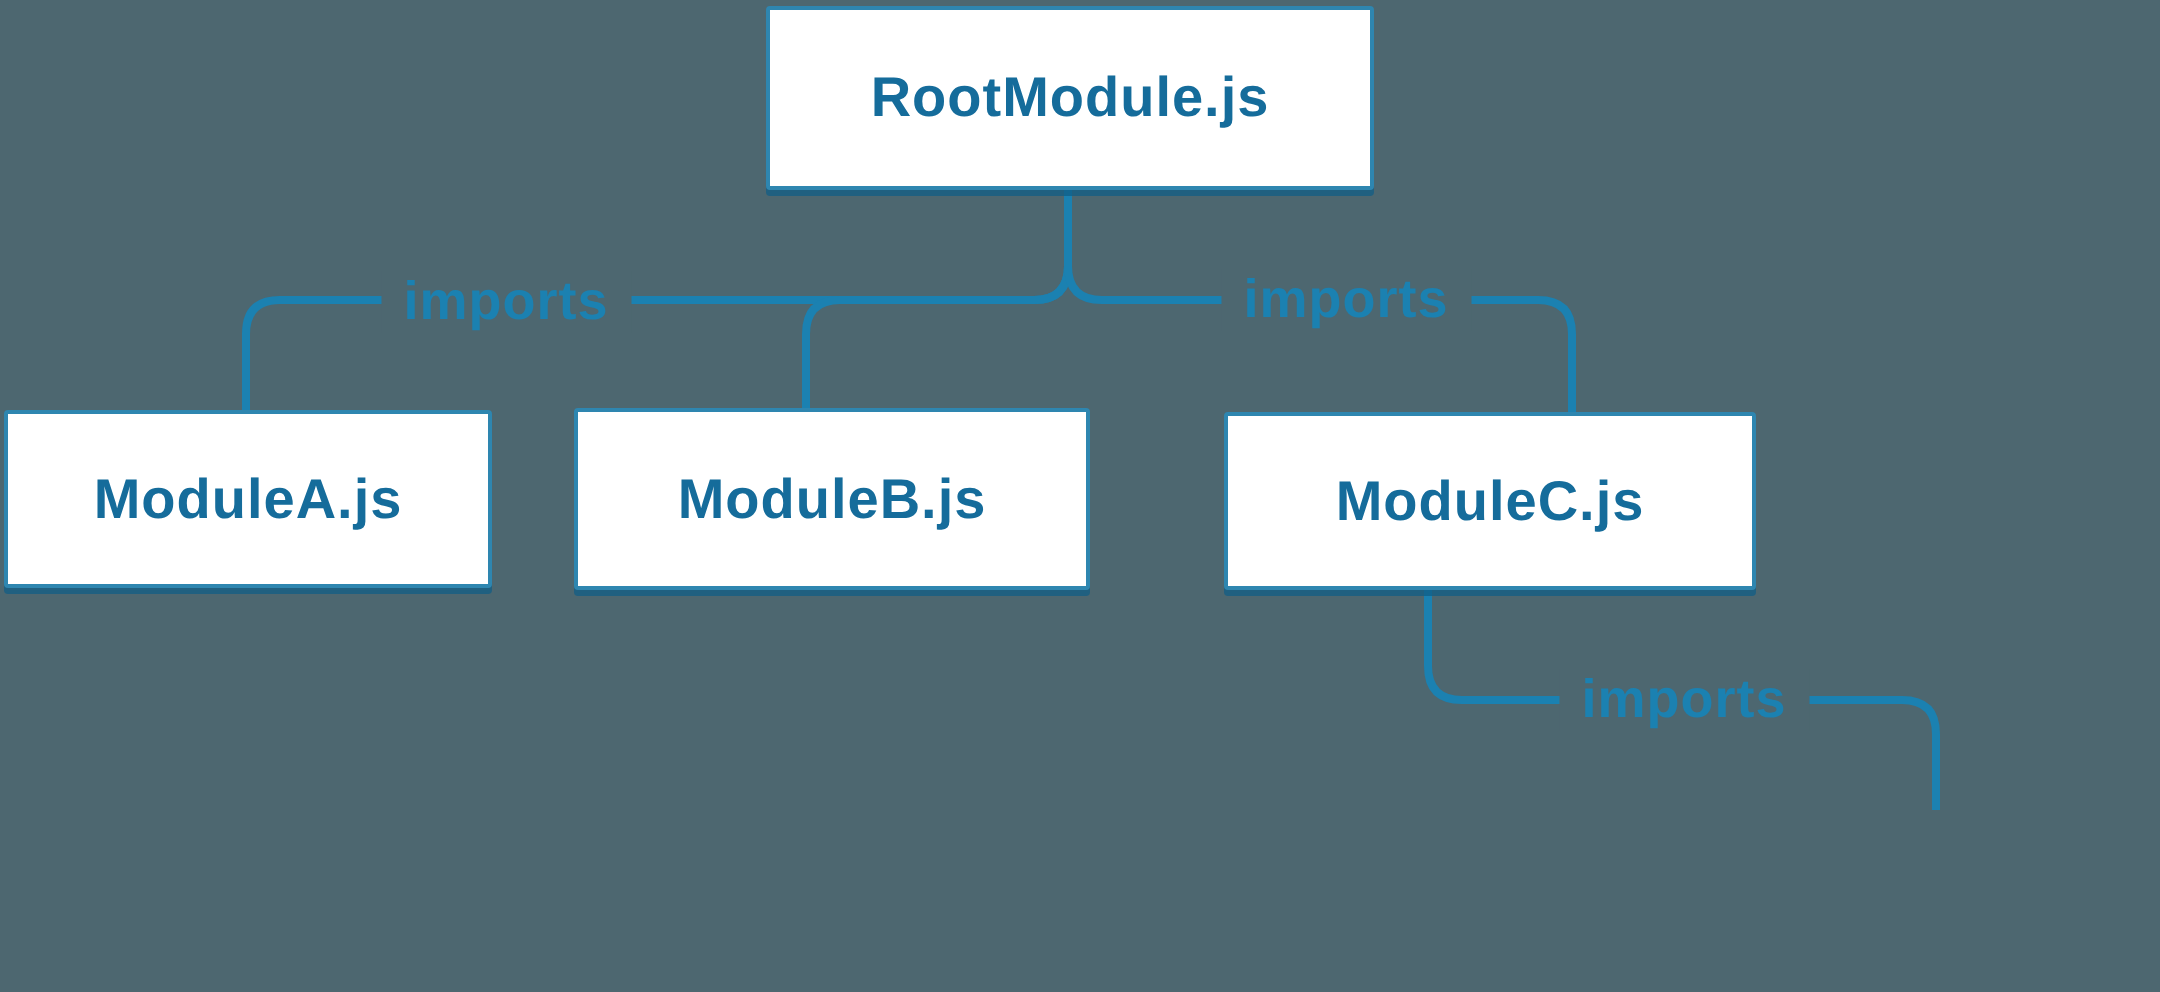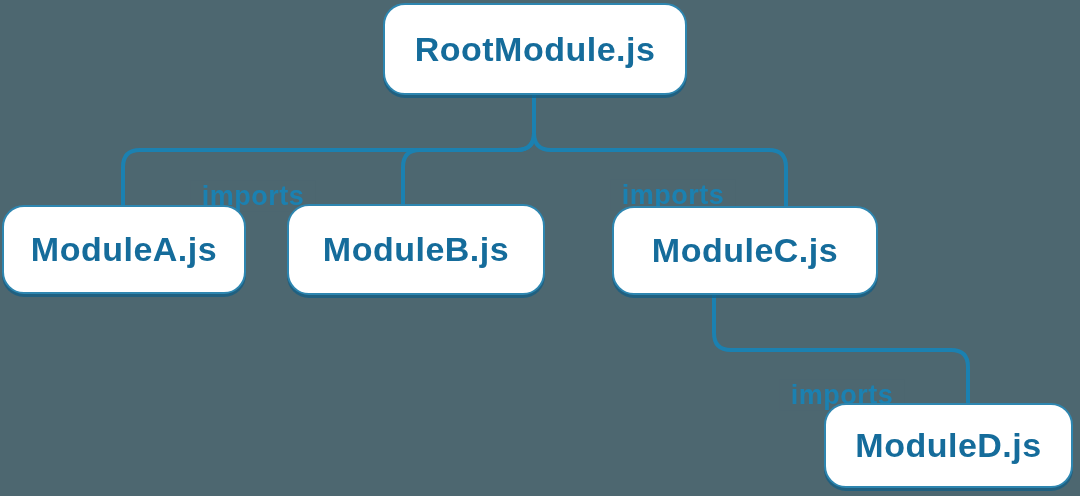--- a/index.html
+++ b/index.html
@@ -22,48 +22,47 @@
   }
   .edges-layer path {
     fill: none;
     stroke-width: 4;
   }
   .node {
     position: absolute;
     z-index: 3;
     background: #ffffff;
     border: 2px solid #2e86b0;
-    border-radius: 22px;
+    border-radius: 2px;
     box-shadow: 0 3px 0 rgba(17, 94, 134, 0.75);
     display: flex;
     align-items: center;
     justify-content: center;
     color: #156c9b;
-    font-size: 34px;
+    font-size: 28px;
     font-weight: 600;
     letter-spacing: 0.5px;
     box-sizing: border-box;
   }
   .node-root    { left: 383px; top: 3px;   width: 304px; height: 92px; }
   .node-moduleA { left: 2px;   top: 205px; width: 244px; height: 89px; justify-content: center; }
   .node-moduleB { left: 287px; top: 204px; width: 258px; height: 91px; }
   .node-moduleC { left: 612px; top: 206px; width: 266px; height: 89px; }
   .node-moduleD { left: 824px; top: 403px; width: 249px; height: 85px; }
   .edge-label {
     position: absolute;
     z-index: 2;
     transform: translate(-50%, -50%);
     background: #4d6770;
     padding: 0 11px;
     color: #1b81b1;
     font-size: 27px;
     font-weight: 700;
     letter-spacing: 0.5px;
     white-space: nowrap;
-    margin-top: 45px;
   }
   .edge-label-left   { left: 253px; top: 151px; }
   .edge-label-right  { left: 673px; top: 150px; }
   .edge-label-bottom { left: 842px; top: 350px; }
 </style>
 </head>
 <body>
 
 <div class="stage">
 
@@ -89,17 +88,14 @@
   </div>
 
   <div class="node node-moduleC">
     <span>ModuleC.js</span>
   </div>
 
   <div class="node node-moduleB">
     <span>ModuleB.js</span>
   </div>
 
-  <div class="node node-moduleD">
-    <span>ModuleD.js</span>
-  </div>
 
 </div>
 
 </body></html>

